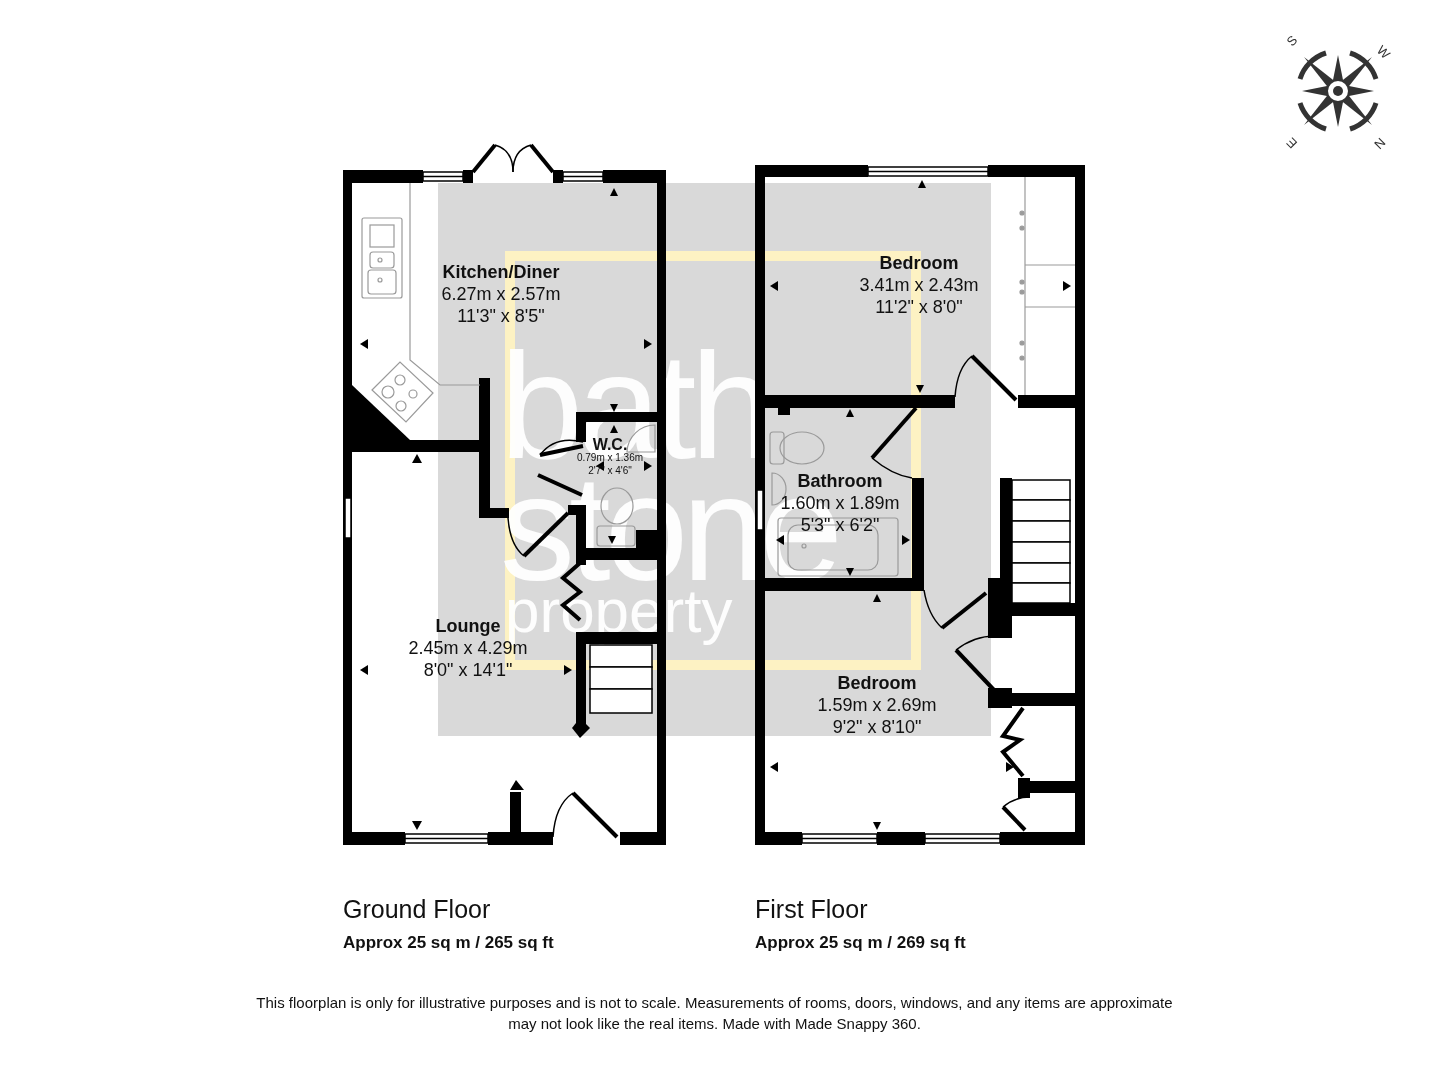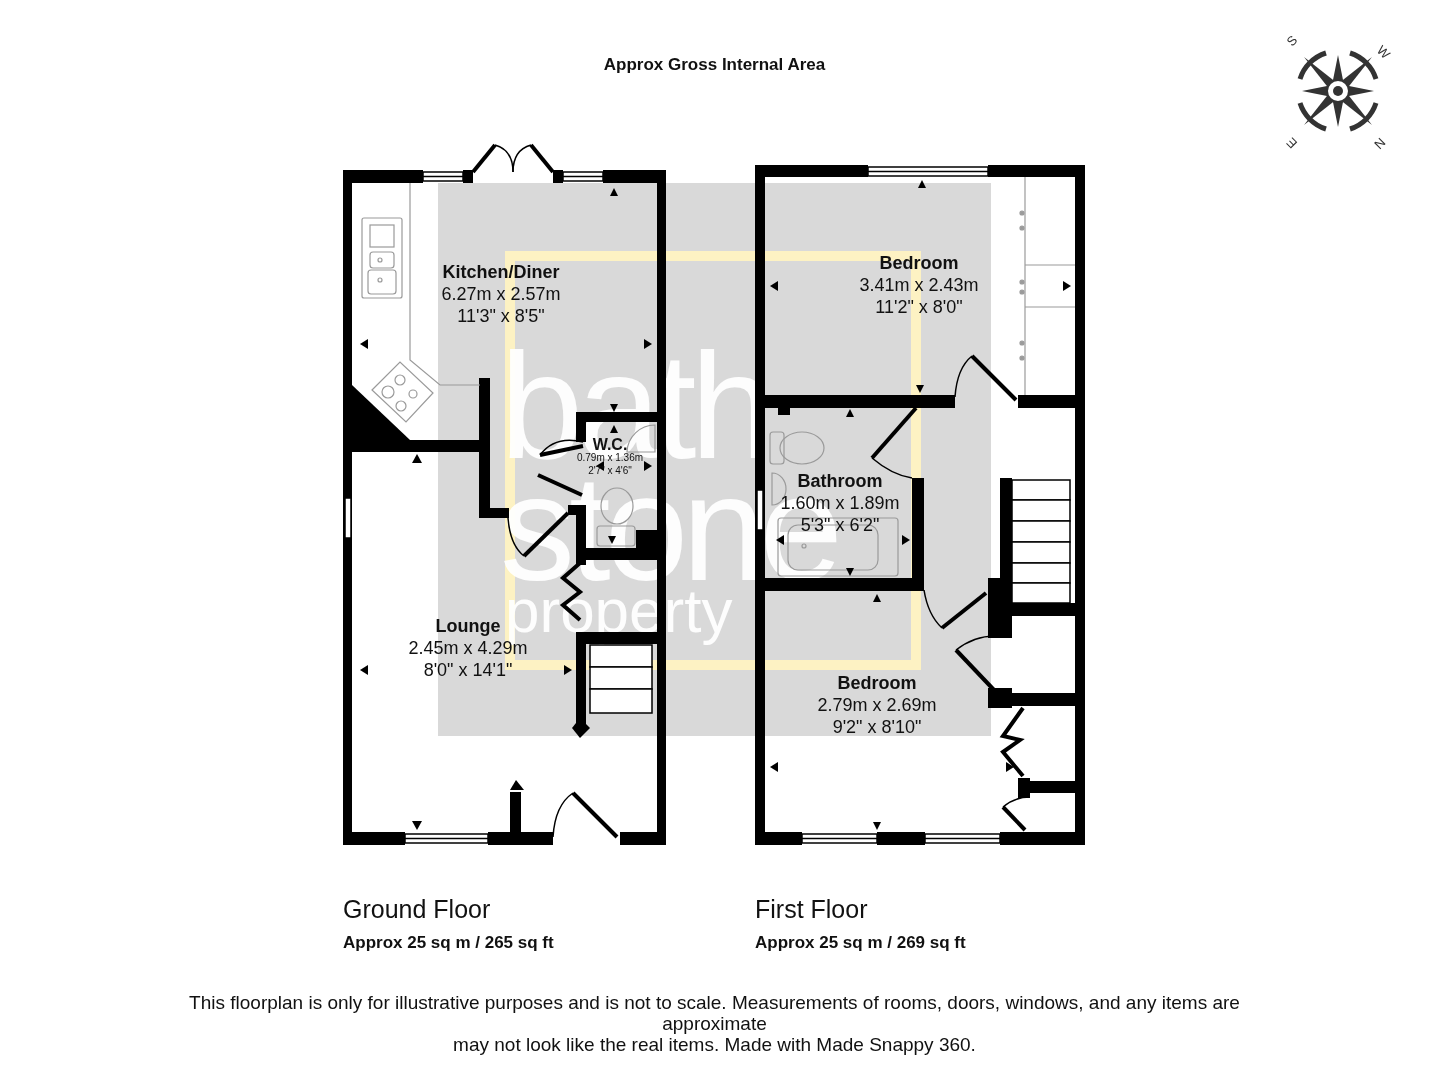--- a/index.html
+++ b/index.html
@@ -7,27 +7,26 @@
   .abs{position:absolute;}
   .title{left:0;width:1429px;top:54px;text-align:center;font-weight:bold;font-size:17px;line-height:21px;}
   .title div{margin-left:0;position:relative;left:0;}
   #plan{position:absolute;left:0;top:0;}
   .room-label{position:absolute;text-align:center;line-height:22px;font-size:18px;color:#111;}
   .room-label .nm{font-weight:bold;}
   .wc-label{position:absolute;text-align:center;font-size:10px;line-height:13px;}
   .wc-label .nm{font-weight:bold;font-size:16px;}
   .floor-name{position:absolute;font-size:25px;}
   .floor-area{position:absolute;font-weight:bold;font-size:17px;}
-  .disclaimer{position:absolute;left:150px;width:1129px;top:992px;text-align:center;font-size:19px;line-height:21px;}
+  .disclaimer{position:absolute;left:150px;width:1129px;top:992px;text-align:center;font-size:15px;line-height:21px;}
 </style>
 </head>
 <body>
 
 <div class="abs title">
-  <div>Approx Gross Internal Area</div>
 </div>
 
 <svg id="plan" width="1429" height="1080" viewBox="0 0 1429 1080">
 
   <rect x="438" y="183" width="553" height="553" fill="#d9d9d9"></rect>
 
   <rect x="352" y="183" width="86" height="250" fill="#ffffff"></rect>
   <rect x="352" y="450" width="86" height="385" fill="#ffffff"></rect>
   <rect x="438" y="736" width="220" height="99" fill="#ffffff"></rect>
 
@@ -275,21 +274,21 @@
   <div>3.41m x 2.43m</div>
   <div>11'2" x 8'0"</div>
 </div>
 <div class="room-label" style="left:760px;top:470px;width:160px;">
   <div class="nm">Bathroom</div>
   <div>1.60m x 1.89m</div>
   <div>5'3" x 6'2"</div>
 </div>
 <div class="room-label" style="left:787px;top:672px;width:180px;">
   <div class="nm">Bedroom</div>
-  <div>2.79m x 2.69m</div>
+  <div>1.59m x 2.69m</div>
   <div>9'2" x 8'10"</div>
 </div>
 
 <div class="floor-name" style="left:343px;top:895px;">Ground Floor</div>
 <div class="floor-area" style="left:343px;top:933px;text-align:center;">Approx 25 sq m / 265 sq ft</div>
 <div class="floor-name" style="left:755px;top:895px;">First Floor</div>
 <div class="floor-area" style="left:755px;top:933px;">Approx 25 sq m / 269 sq ft</div>
 
 <div class="disclaimer">
   <div>This floorplan is only for illustrative purposes and is not to scale. Measurements of rooms, doors, windows, and any items are approximate</div>

